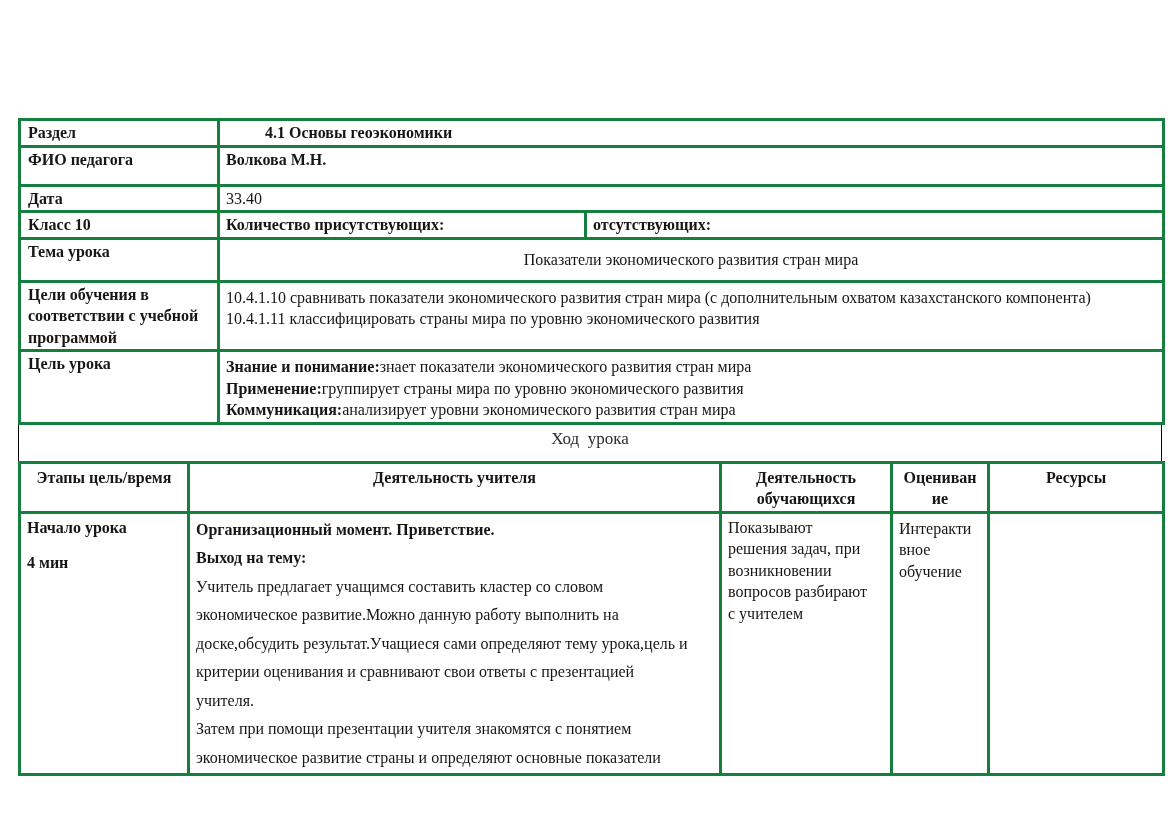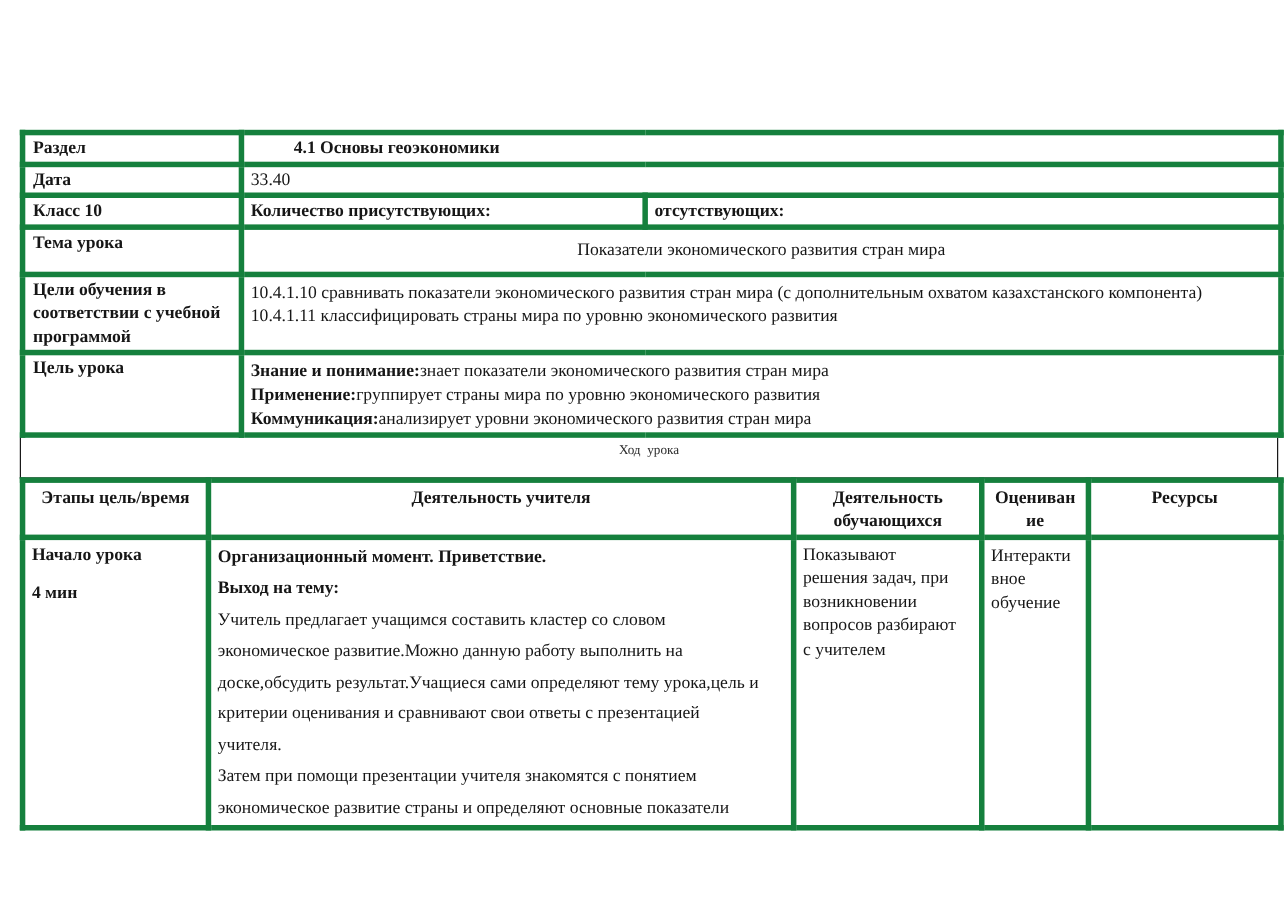--- a/index.html
+++ b/index.html
@@ -7,38 +7,38 @@
     width:1170px; height:827px; background:#ffffff;
     font-family:"Liberation Serif", serif;
     color:#161616;
     -webkit-font-smoothing:antialiased;
   }
   .page { position:relative; width:1170px; height:827px; background:#fff; overflow:hidden; }
   .doc  { position:absolute; left:18px; top:118px; width:1144px; }
 
   table { border-collapse:collapse; table-layout:fixed; width:1144px; }
   td {
-    border:5px solid #15803d;
+    border:3px solid #15803d;
     vertical-align:top;
     padding:1px 6px;
     font-size:16px;
     line-height:21.5px;
     overflow:hidden;
   }
   .bold { font-weight:bold; }
   .lbl  { font-weight:bold; padding-left:7px; }
   .indent { text-indent:39px; }
   .center { text-align:center; }
   .vmid { vertical-align:middle; }
   .pre  { white-space:pre-line; }
 
   .hod {
     border:1px solid #000; border-top:none;
     height:37px; box-sizing:border-box;
-    text-align:center; font-size:12px; color:#2b2b2b;
+    text-align:center; font-size:17px; color:#2b2b2b;
     padding-top:4px; white-space:pre;
   }
   .t2 { margin-top:-1px; }
   .t2 td.hd { font-weight:bold; text-align:center; padding-top:3px; }
 
   .stage-time { margin-top:14px; font-weight:bold; }
   .tcell { line-height:28.5px; padding-top:2px; }
   .tcell .pre { line-height:28.5px; }
   .goal-line span { }
 </style>
@@ -51,20 +51,24 @@
     <table class="t1">
       <colgroup>
           <col style="width:199px">
           <col style="width:367px">
           <col style="width:578px">
         </colgroup>
       <tbody>
           <tr style="height:22px">
         <td class="lbl">Раздел</td>
         <td colspan="2" class="bold indent">4.1 Основы геоэкономики</td>
+      </tr>
+      <tr style="height:39px">
+        <td class="lbl">ФИО педагога</td>
+        <td colspan="2" class="bold">Волкова М.Н.</td>
       </tr>
       <tr style="height:23px">
         <td class="lbl">Дата</td>
         <td colspan="2">33.40</td>
       </tr>
       <tr style="height:22px">
         <td class="lbl">Класс 10</td>
         <td class="bold">Количество присутствующих:</td>
         <td class="bold">отсутствующих:</td>
       </tr>

